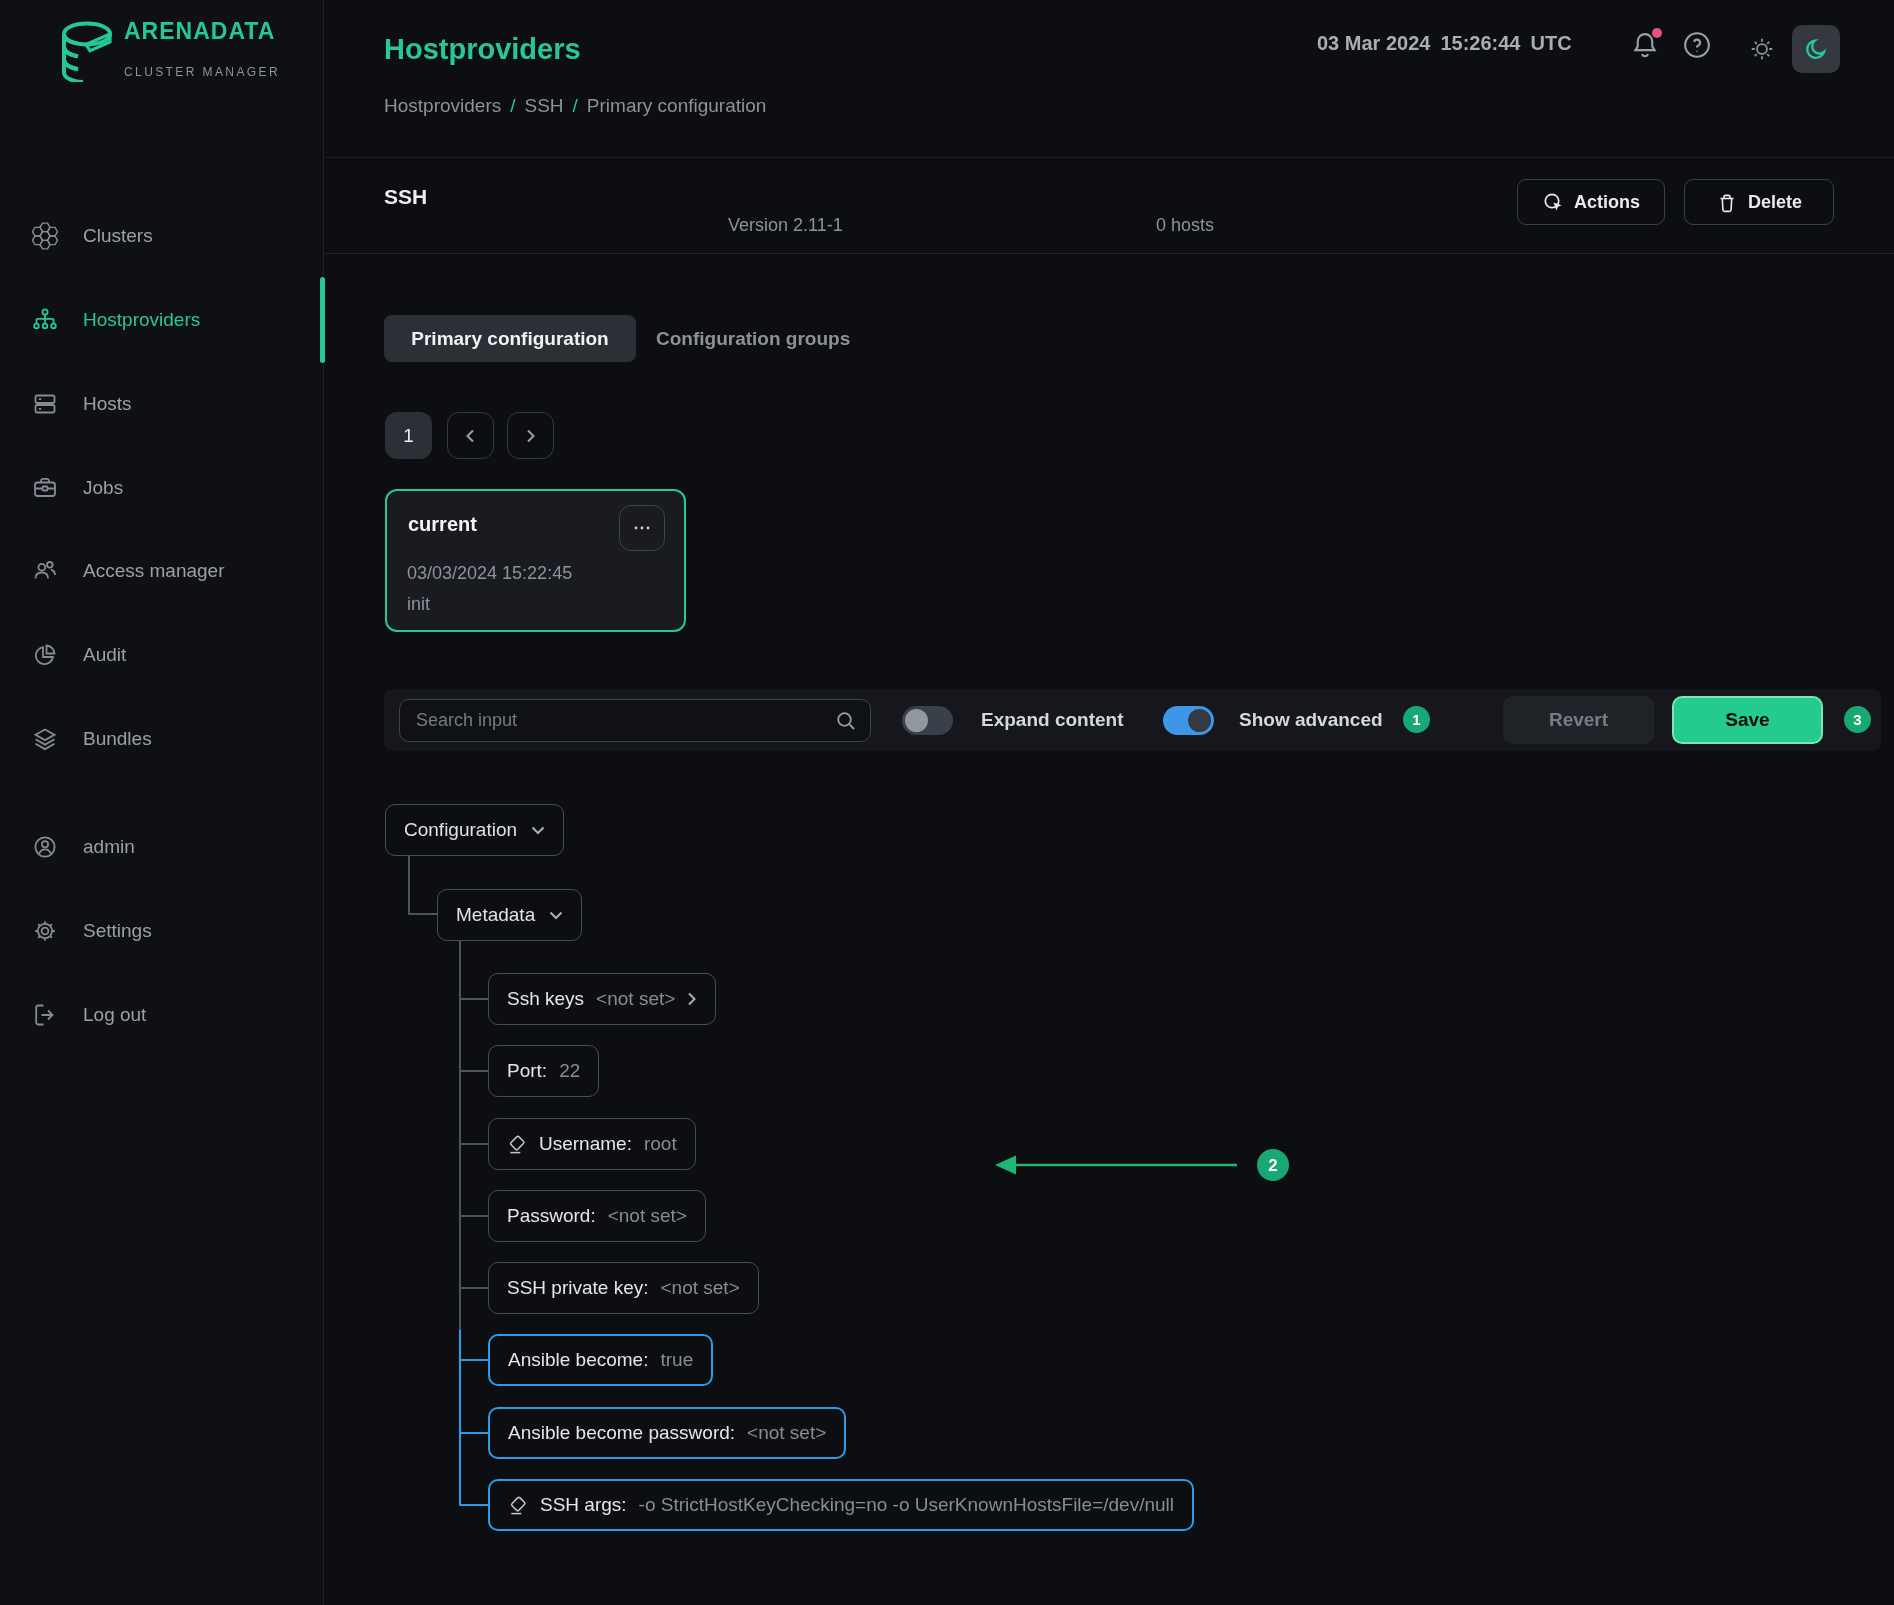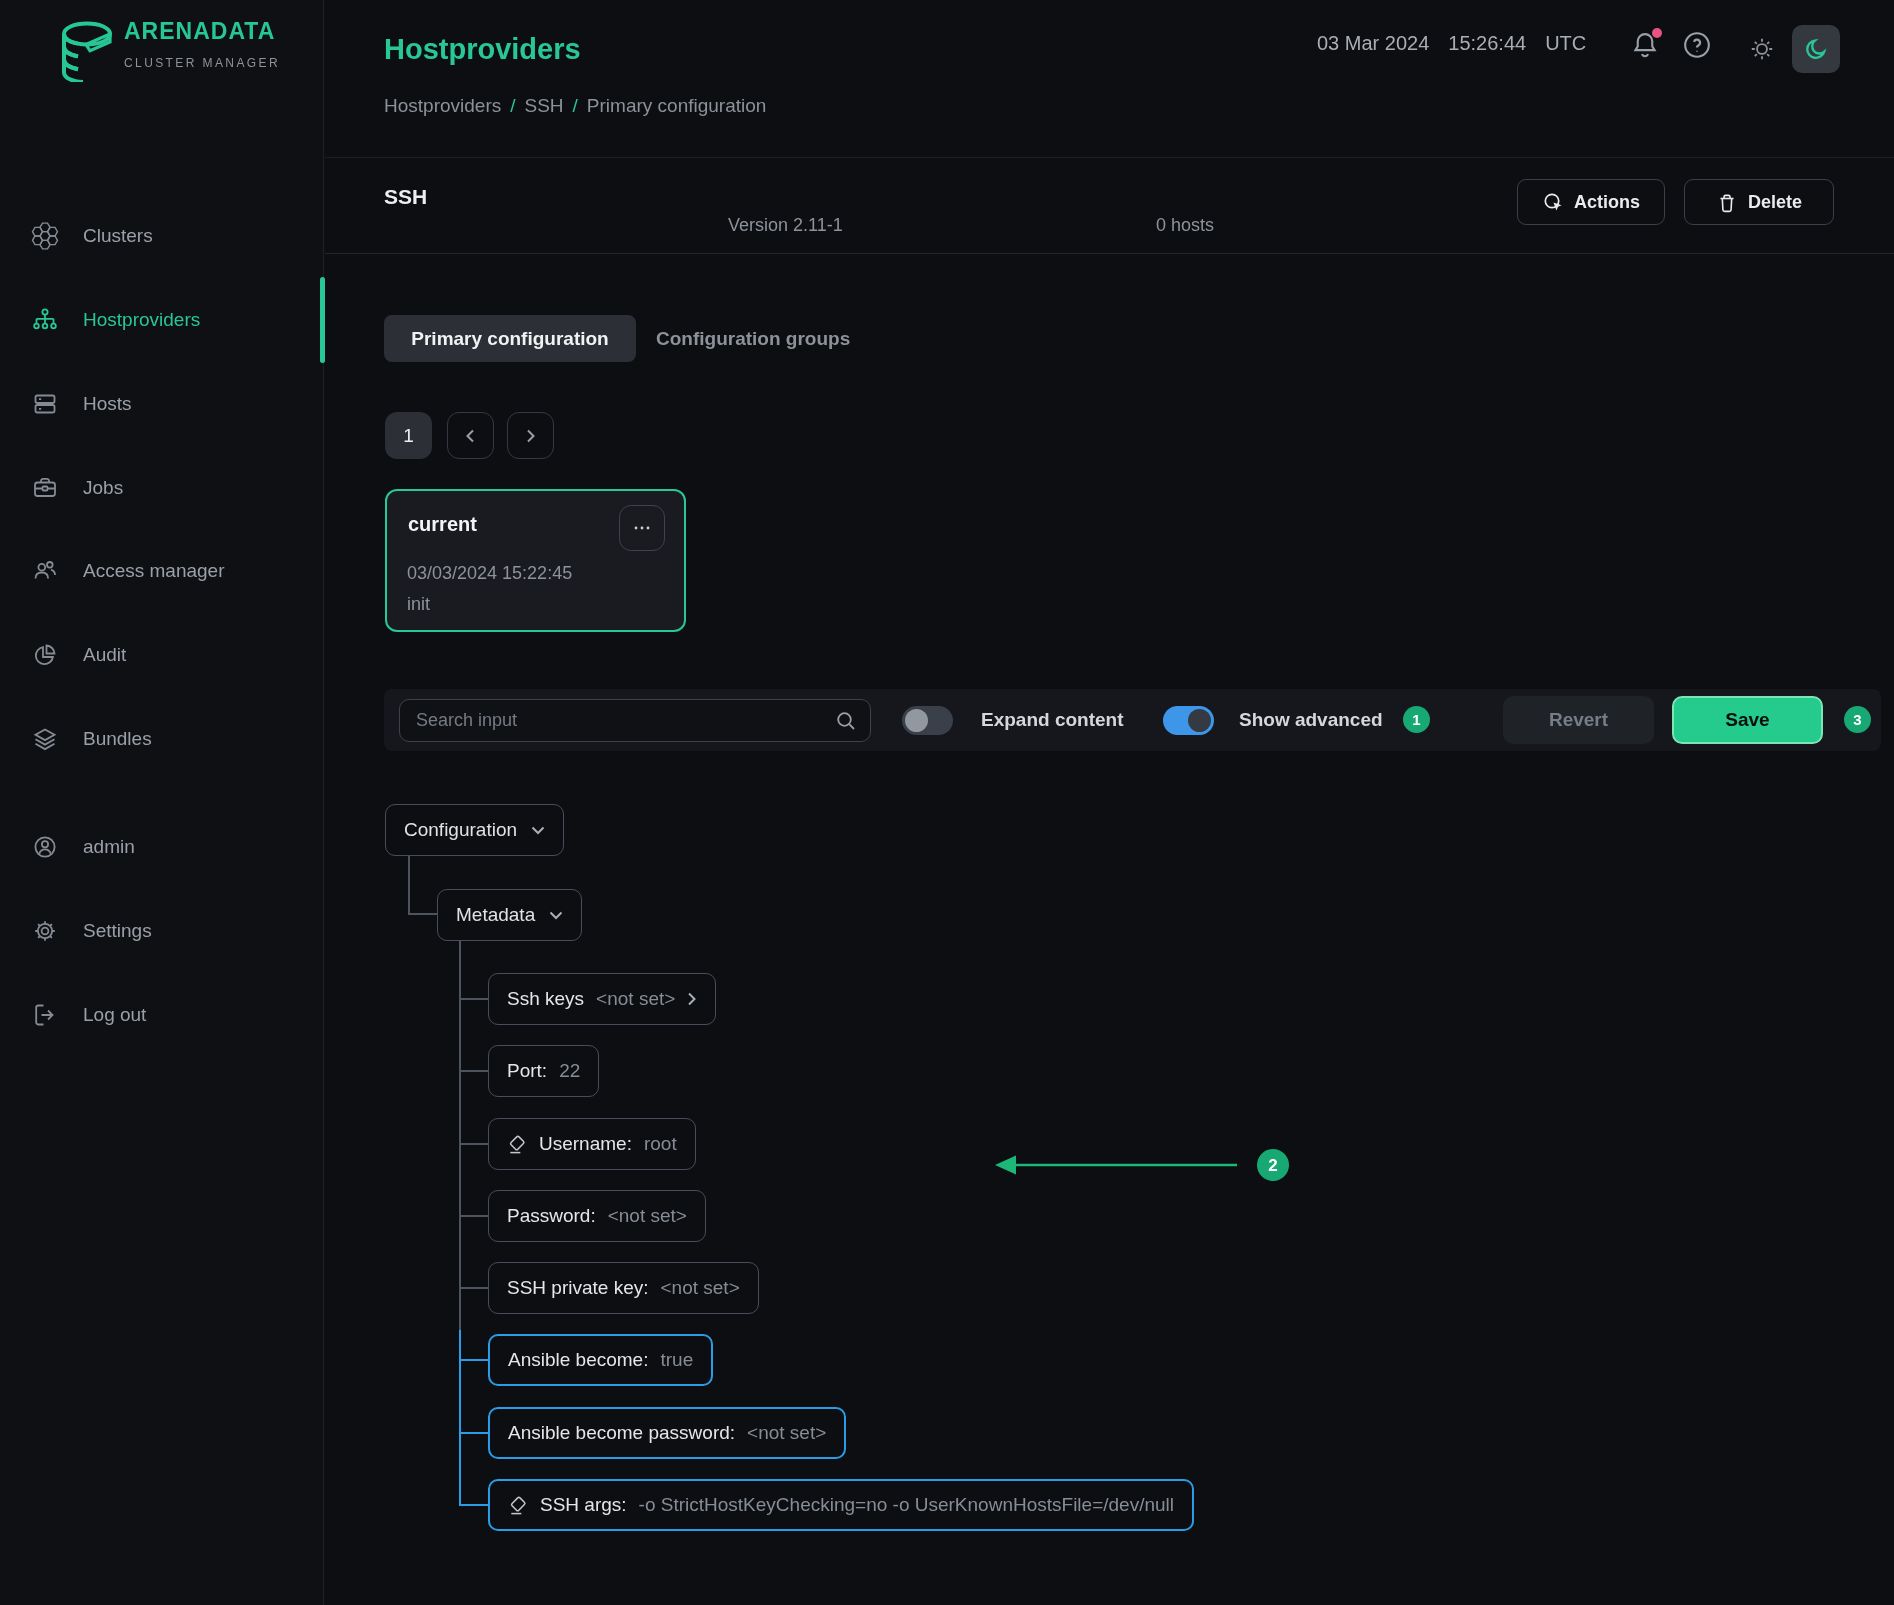--- a/index.html
+++ b/index.html
@@ -10,35 +10,35 @@
     font-family:"Liberation Sans", sans-serif;
   }
   svg { display:block; }
 
   
   .sidebar { position:absolute; left:0; top:0; width:324px; height:1605px;
              background:#0f1014; border-right:1px solid #1f2126; }
   .logo { position:absolute; left:58px; top:18px; display:flex; align-items:flex-start; }
   .logo-text { margin-left:8px; }
   .logo-name { color:#27c795; font-size:23px; font-weight:bold; letter-spacing:1px; }
-  .logo-sub  { color:#8d939b; font-size:12px; letter-spacing:2.4px; margin-top:11px; }
+  .logo-sub  { color:#8d939b; font-size:12px; letter-spacing:2.4px; margin-top:20px; }
   .nav-item { position:absolute; left:0; width:324px; height:56px; display:flex;
               align-items:center; padding-left:31px; color:#9aa0a8; font-size:19px; cursor:pointer; }
   .nav-item .nav-icon { width:28px; margin-right:24px; color:#858b93; }
   .nav-item.active { color:#28c795; }
   .nav-item.active .nav-icon { color:#28c795; }
   .active-indicator { position:absolute; left:320px; top:277px; width:5px; height:86px;
                       background:#28c795; border-radius:3px; }
 
   
   .page-title { position:absolute; left:384px; top:33px; font-size:29px; font-weight:bold; color:#28c795; }
   .breadcrumb { position:absolute; left:384px; top:95px; font-size:19px; color:#8d929a; display:flex; gap:9px; }
   .breadcrumb .sep { color:#28c795; }
-  .datetime { position:absolute; left:1317px; top:32px; display:flex; gap:19px;
-              font-size:20px; color:#a9adb4; }
+  .datetime { position:absolute; left:1317px; top:32px; display:flex; gap:10px;
+              font-size:20px; color:#a9adb4;font-weight:bold; }
   .top-icon { position:absolute; color:#9aa0a8; cursor:pointer; }
   .bell-dot { position:absolute; left:1652px; top:28px; width:10px; height:10px;
               border-radius:50%; background:#e8547f; }
   .theme-btn { position:absolute; left:1792px; top:25px; width:48px; height:48px;
                background:#34383f; border-radius:10px; display:flex; align-items:center;
                justify-content:center; cursor:pointer; }
 
   .divider-h { position:absolute; left:325px; right:0; height:1px; background:#1d1f24; }
 
   

